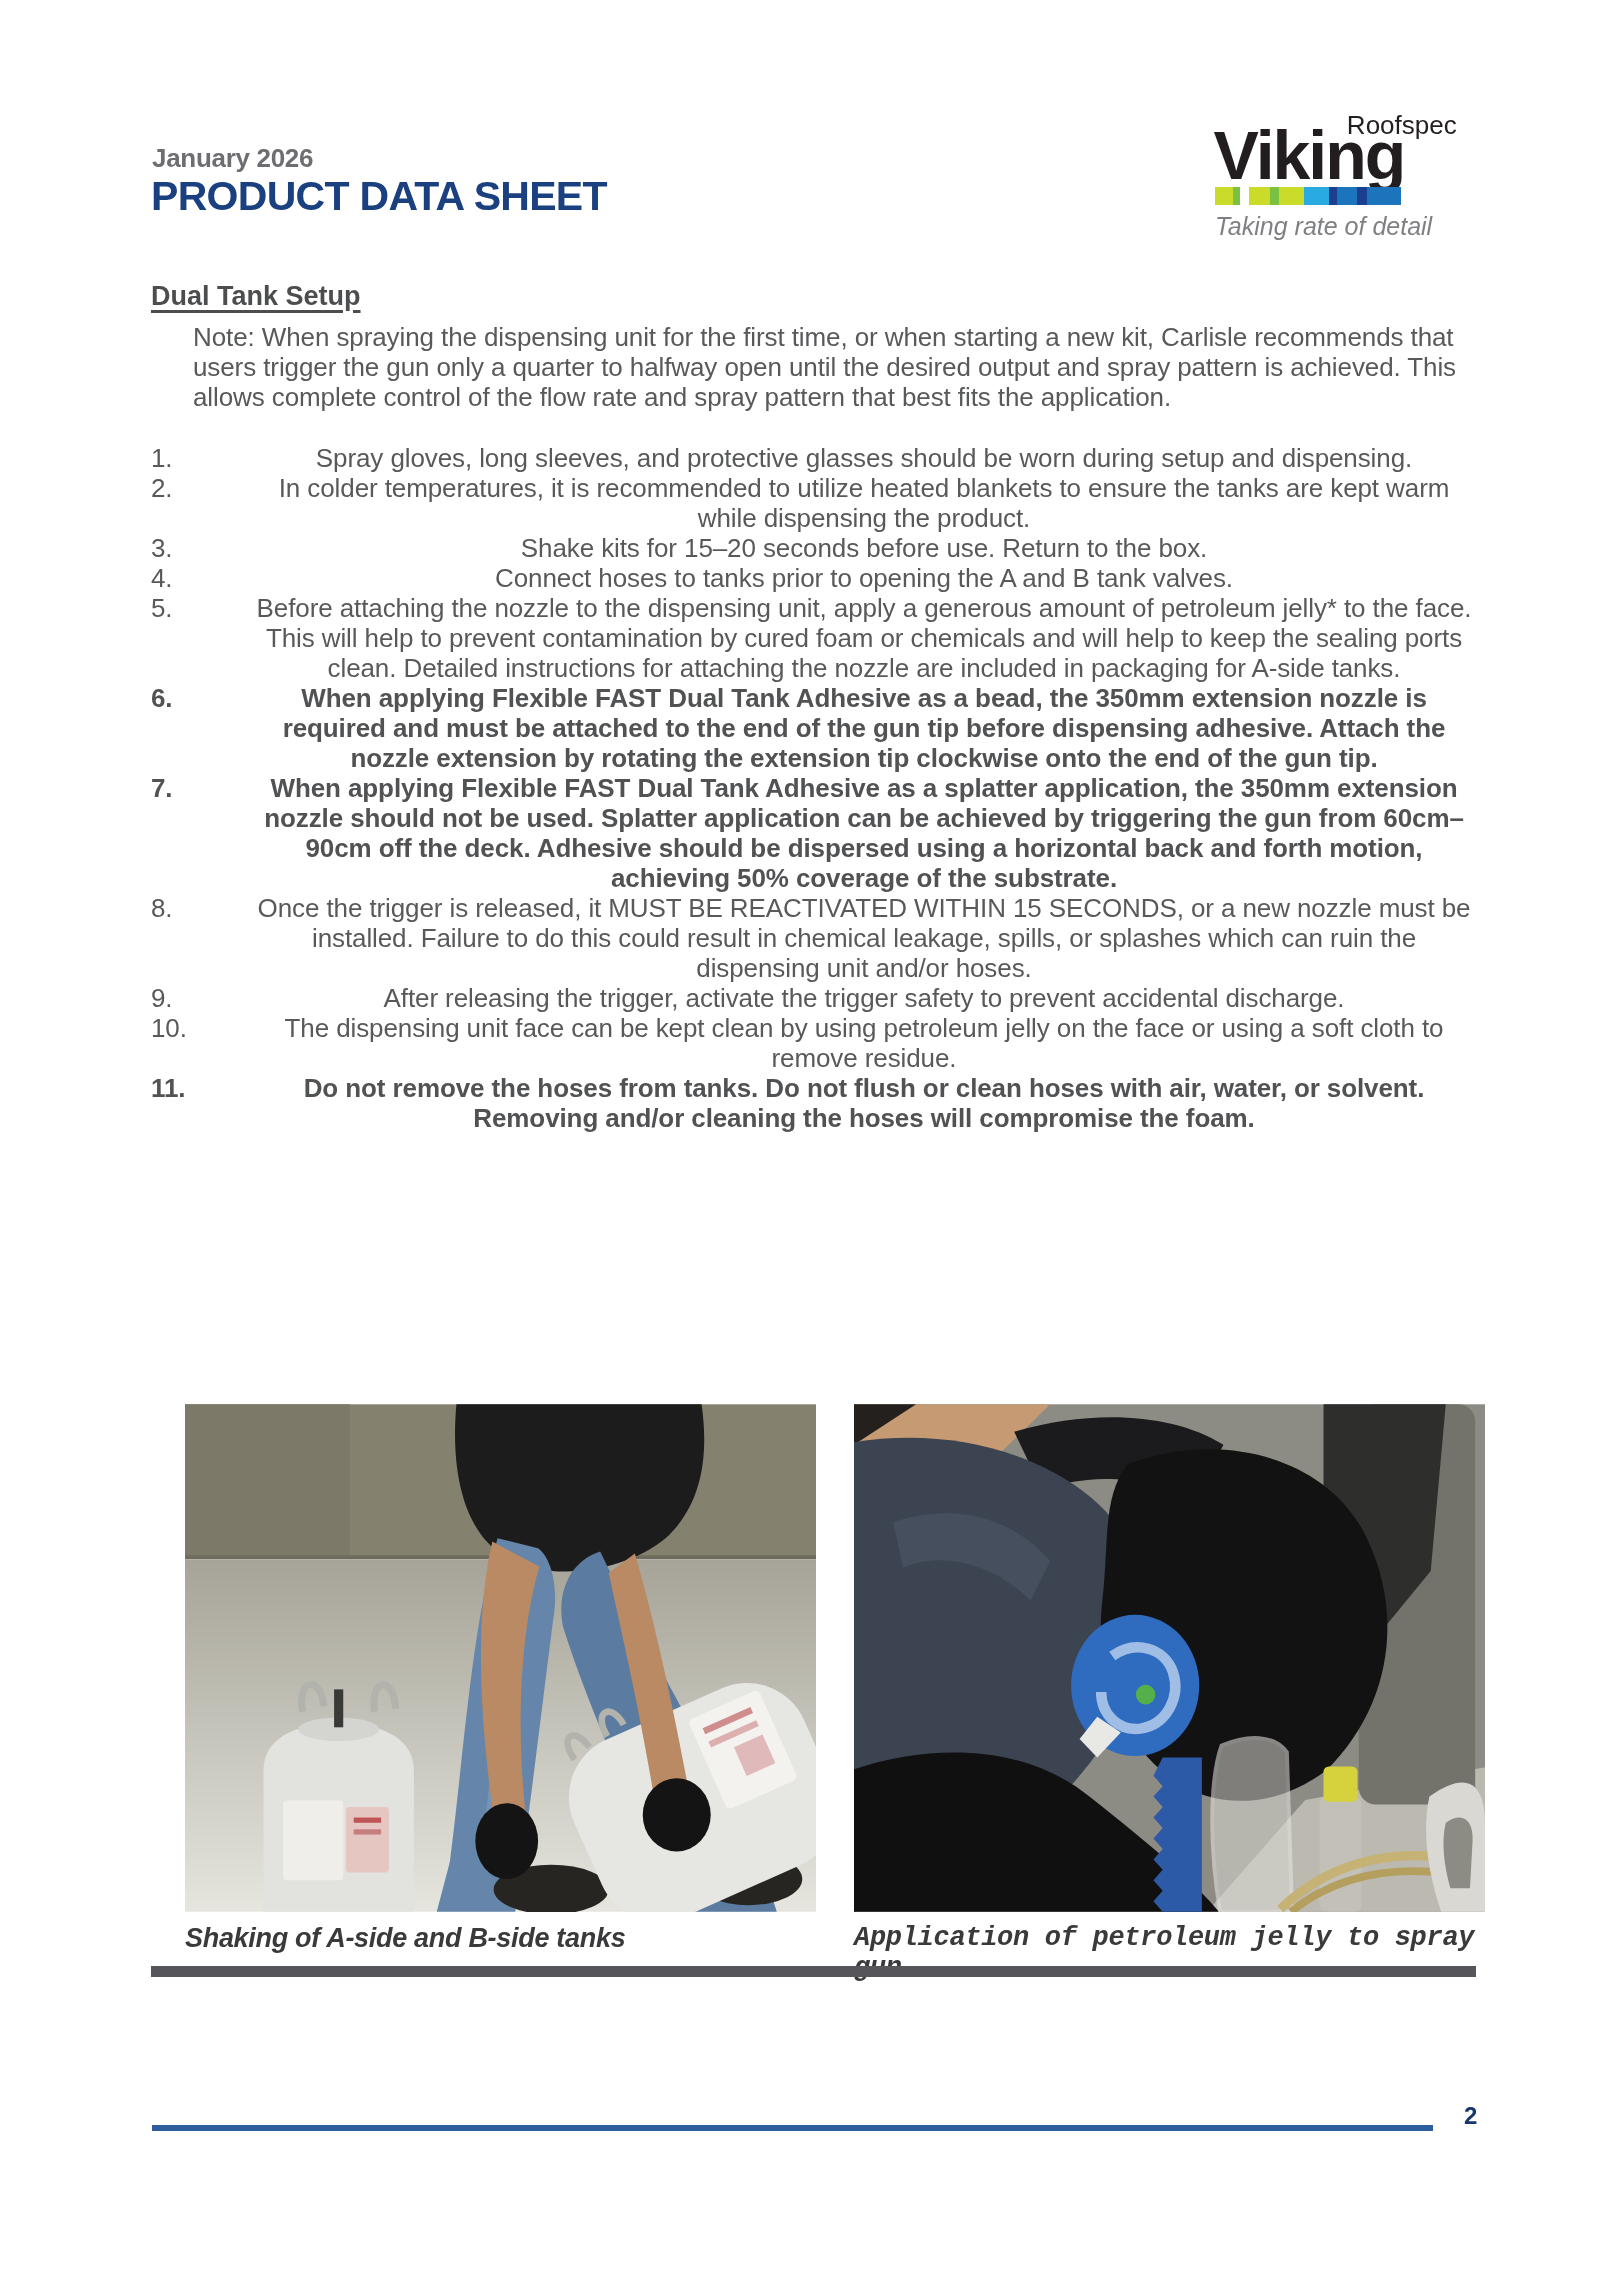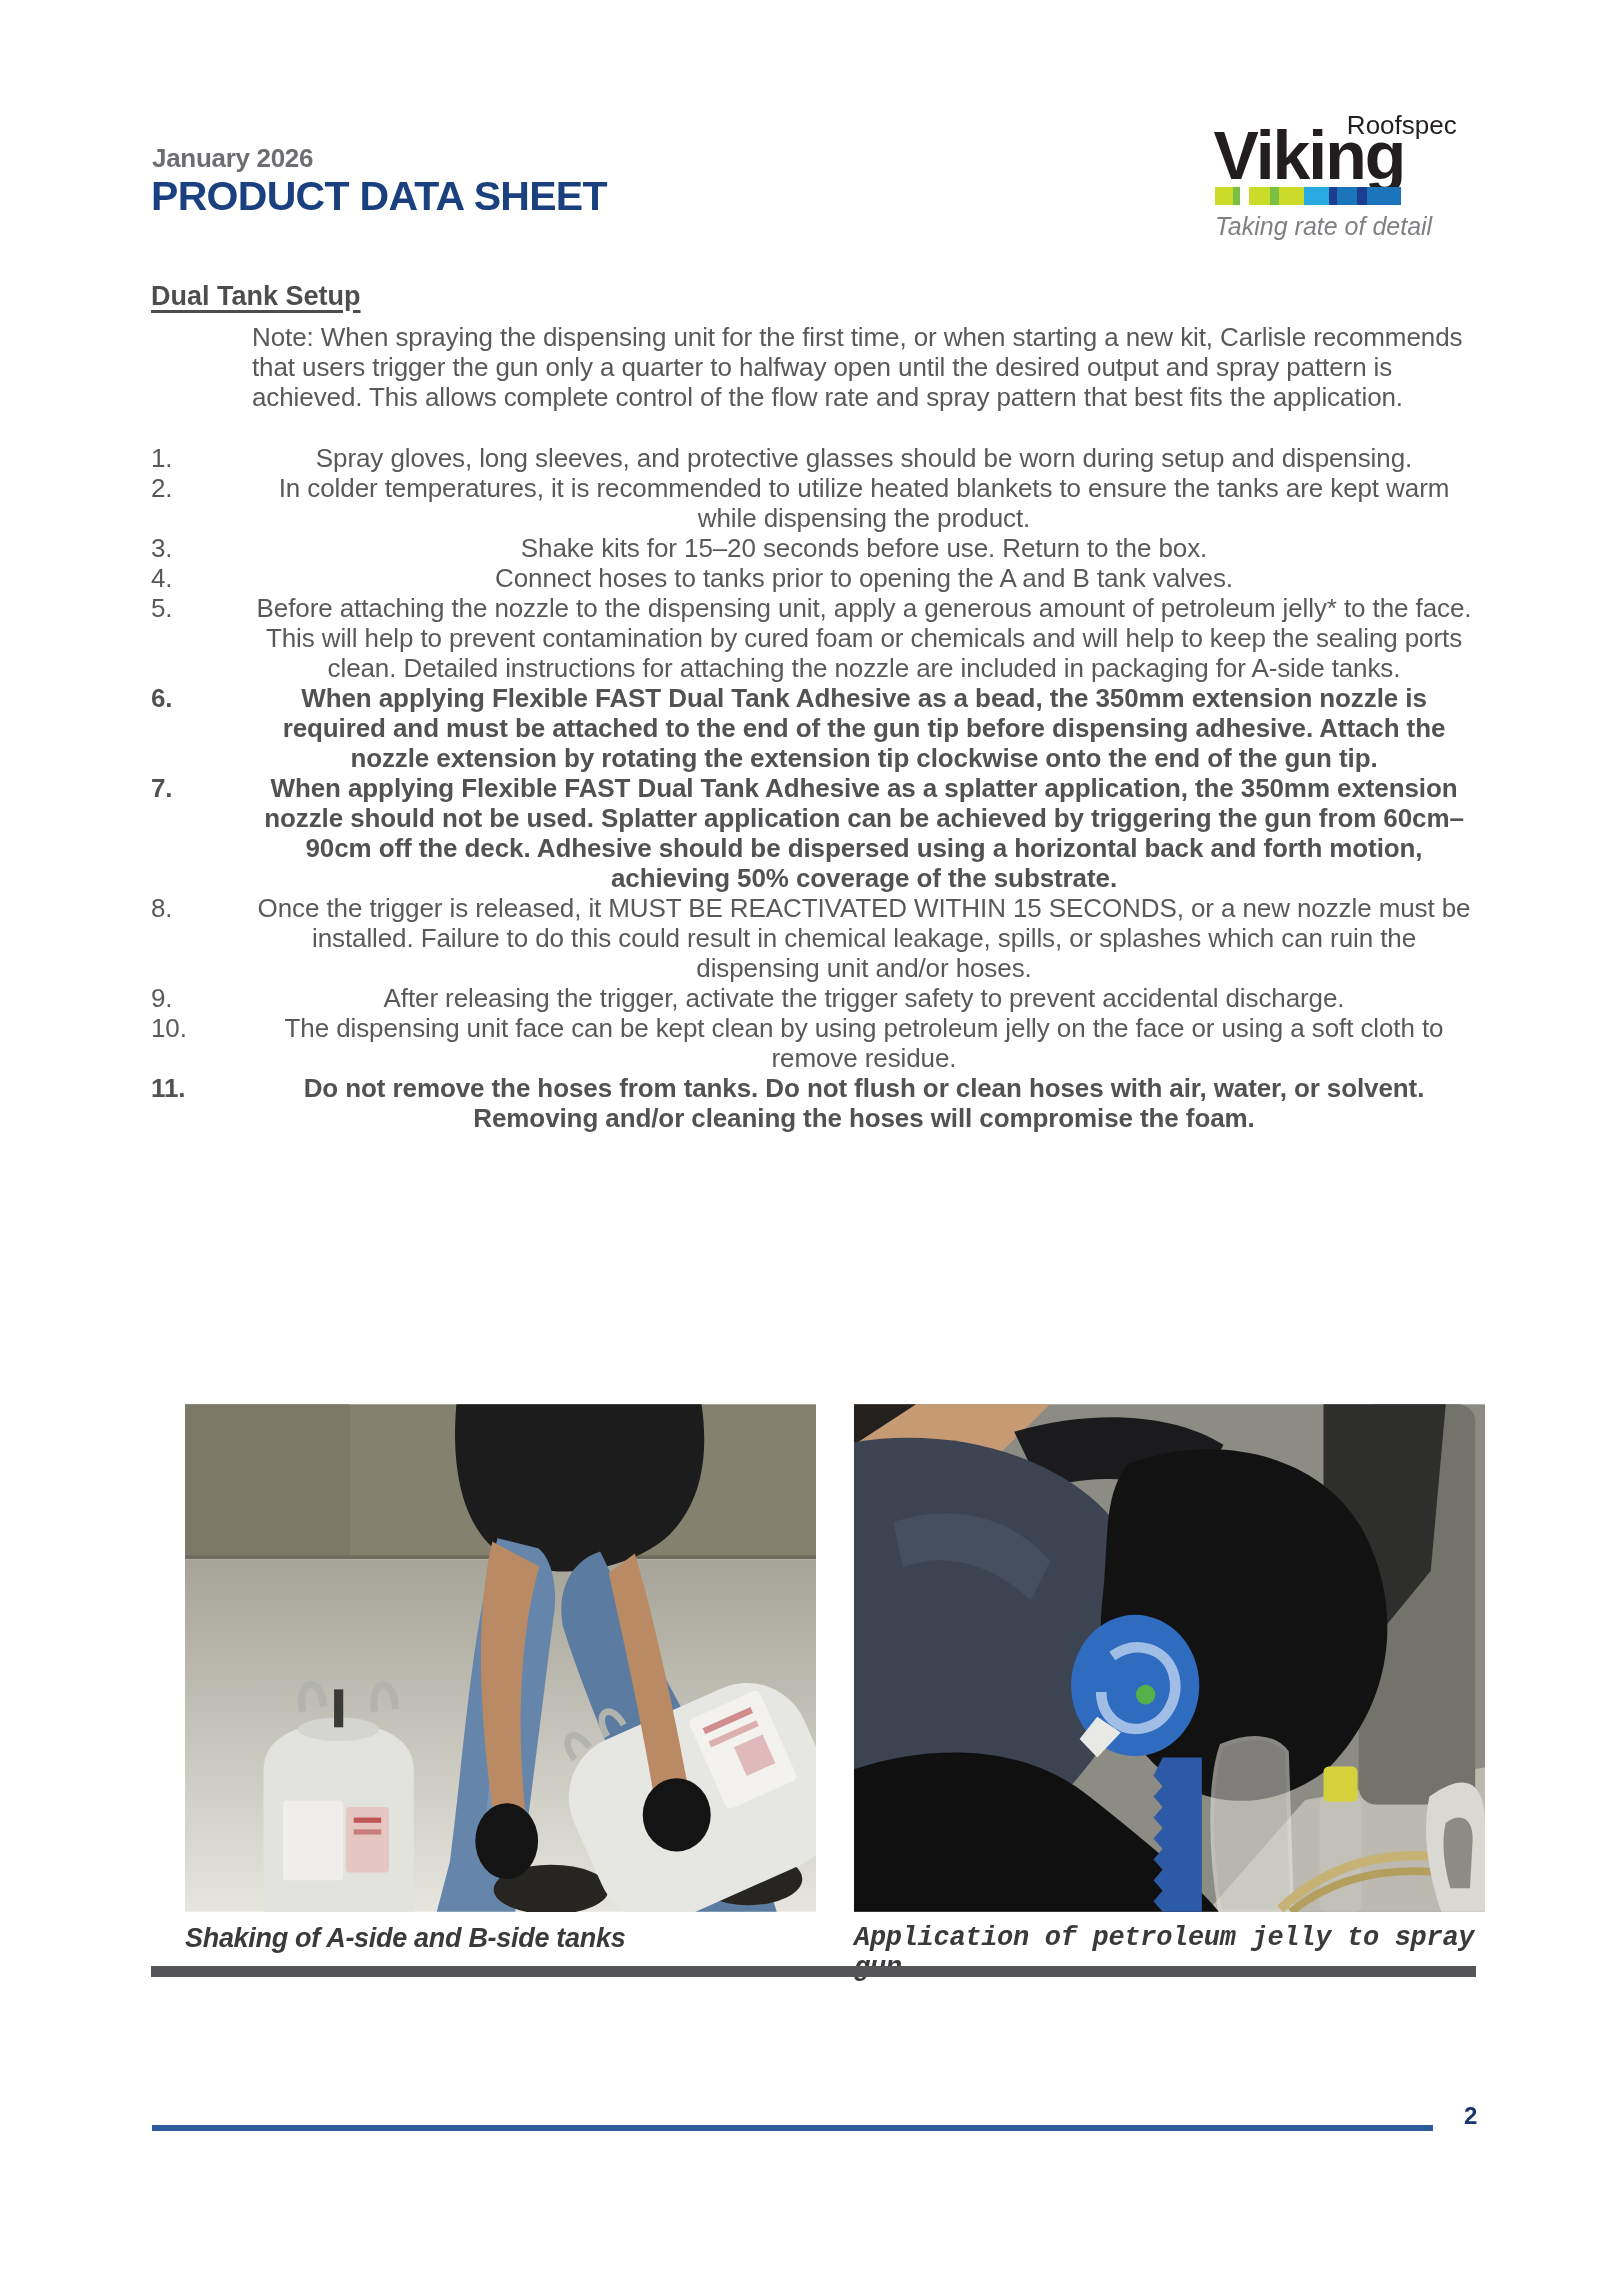--- a/index.html
+++ b/index.html
@@ -35,21 +35,21 @@
   
   .doc-heading{
     position:absolute;left:151px;top:281px;
     font-size:27px;font-weight:bold;color:#4c4d4f;
     text-decoration:underline;text-decoration-thickness:2.6px;text-underline-offset:4.6px;
   }
   .body-col{
     position:absolute;left:151px;top:322px;width:1325px;
     font-size:26px;line-height:30px;letter-spacing:-0.1px;
   }
-  .note{margin-left:101px;margin-bottom:31px;}
+  .note{margin-left:42px;margin-bottom:31px;}
   .row{display:flex;}
   .row .num{width:101px;flex:none;}
   .row .txt{flex:1;text-align:center;}
   .row.bold{font-weight:bold;color:#515254;}
   .footnote .txt{margin-left:101px;}
   
   .figures{position:absolute;left:185px;top:1404px;width:1290px;height:569px;}
   .figure{position:absolute;top:0;width:631px;}
   .figure.f-left{left:0;}
   .figure.f-right{left:669px;font-family:Liberation Mono, monospace;}

